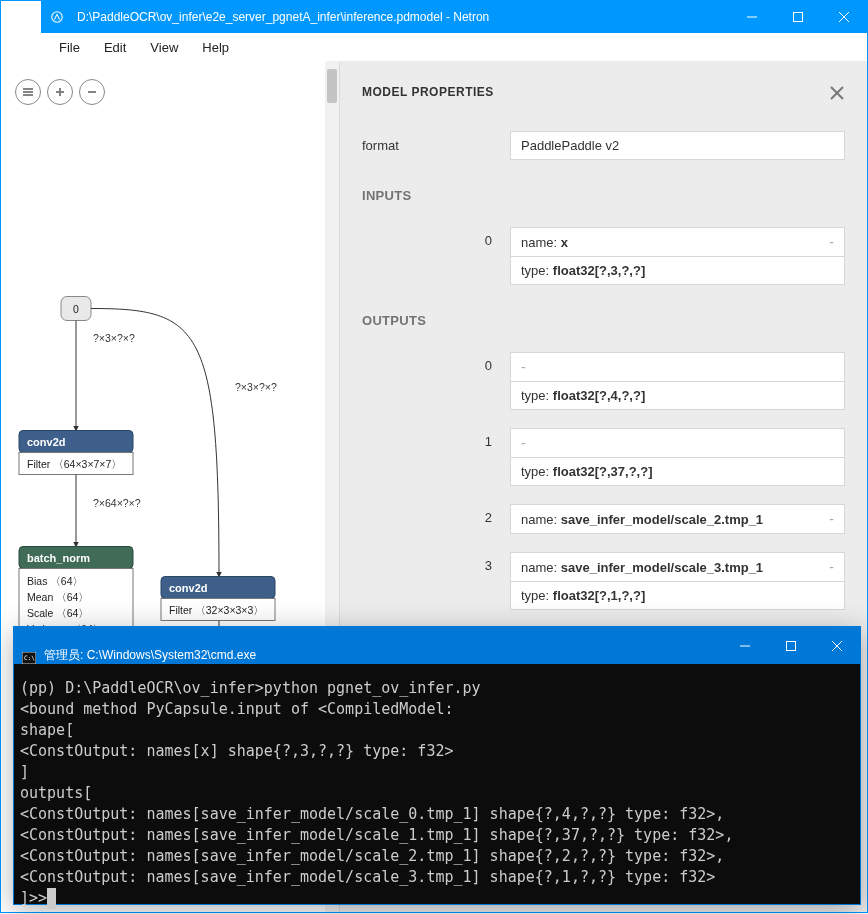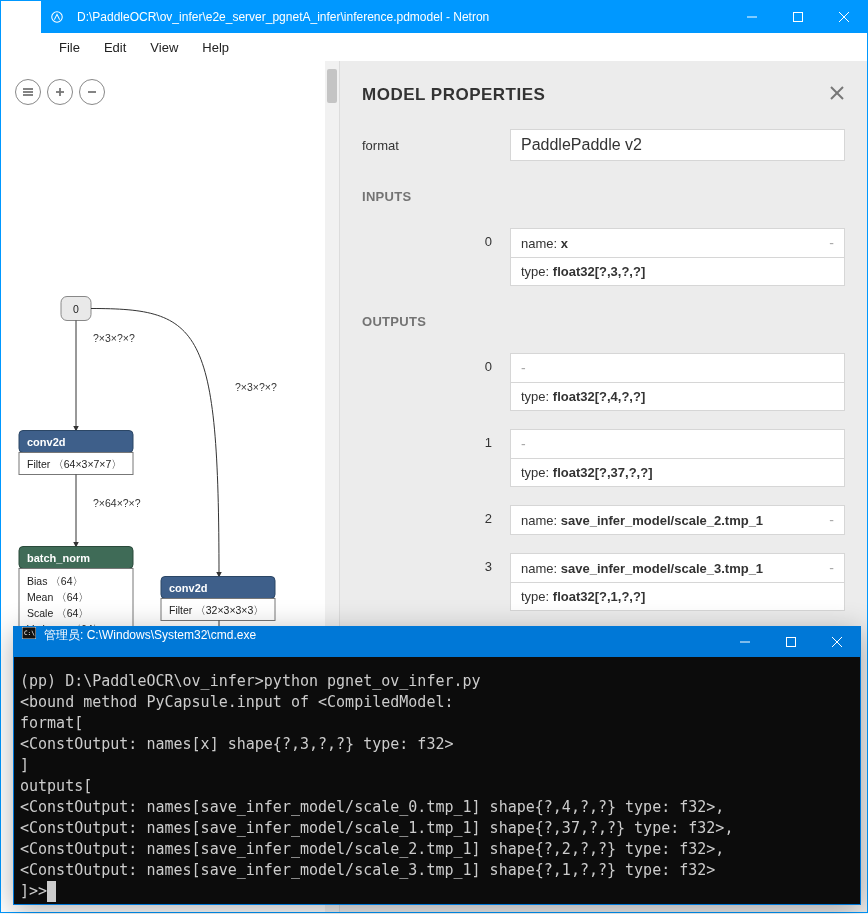--- a/index.html
+++ b/index.html
@@ -35,36 +35,36 @@
 .edge-label { font-size: 10.5px; fill: #333; }
 .edge { stroke: #333; stroke-width: 1; fill: none; }
 .arrow { fill: #333; }
 
 .scroll-track-v { position: absolute; right: 0; top: 0; width: 14px; height: 100%; background: #f1f1f1; }
 .scroll-thumb-v { position: absolute; left: 2px; width: 10px; background: #c4c4c4; border-radius: 2px; }
 
 .props-pane { flex: 1; background: #ececec; padding: 24px 22px; border-left: 1px solid #dcdcdc; position: relative; overflow: hidden; }
 .props-close { position: absolute; top: 24px; right: 22px; cursor: pointer; color: #777; }
 .props-close svg { width: 16px; height: 16px; stroke: #777; stroke-width: 2; fill: none; }
-.props-title { font-weight: 700; font-size: 17px; letter-spacing: 0.5px; color: #333; margin-bottom: 24px; }
+.props-title { font-weight: 700; font-size: 12px; letter-spacing: 0.5px; color: #333; margin-bottom: 32px; }
 .prop-row { display: flex; align-items: center; margin-bottom: 8px; }
 .prop-label { width: 148px; text-align: left; padding-right: 18px; font-size: 13px; color: #333; }
-.prop-value-box { flex: 1; background: #fff; border: 1px solid #d6d6d6; padding: 6px 10px; font-size: 16px; color: #333; }
+.prop-value-box { flex: 1; background: #fff; border: 1px solid #d6d6d6; padding: 6px 10px; font-size: 13px; color: #333; }
 .section-title { font-weight: 700; font-size: 13px; letter-spacing: 0.3px; color: #737373; margin: 28px 0 24px 0; }
 .io-block { display: flex; margin-bottom: 18px; }
 .io-index { width: 148px; text-align: right; padding-right: 18px; font-size: 13px; color: #333; padding-top: 6px; }
 .io-fields { flex: 1; }
 .io-field { background: #fff; border: 1px solid #d6d6d6; padding: 6px 10px; font-size: 13px; color: #333; display: flex; justify-content: space-between; align-items: center; }
 .io-field + .io-field { border-top: none; }
 .io-field .bold { font-weight: 700; }
 .io-field .dash { color: #aaa; font-size: 14px; }
 
 
 .cmd-window { position: absolute; top: 626px; left: 13px; width: 848px; height: 279px; border: 1px solid #0078d7; background: #0c0c0c; box-shadow: 0 6px 28px rgba(0,0,0,0.3); }
-.cmd-titlebar { height: 30px; background: #0078d7; color: #fff; display: flex; align-items: flex-start; }
+.cmd-titlebar { height: 37px; background: #0078d7; color: #fff; display: flex; align-items: flex-end; }
 .cmd-titlebar .app-icon { width: 30px; display: flex; align-items: center; justify-content: center; font-size: 12px; }
 .cmd-titlebar .title-text { flex: 1; font-size: 12px; }
 .cmd-titlebar .win-btns { display: flex; height: 100%; }
 .cmd-titlebar .win-btn { width: 46px; display: flex; align-items: center; justify-content: center; cursor: pointer; }
 .cmd-titlebar .win-btn svg { width: 10px; height: 10px; stroke: #fff; stroke-width: 1; fill: none; }
 .cmd-body { padding: 14px 6px 6px 6px; font-family: "NSimSun","SimSun","Consolas",monospace; font-size: 15px; line-height: 21px; color: #ccc; white-space: pre; overflow: hidden; height: calc(100% - 30px); }
 .cmd-body .caret { background: #ccc; color: #0c0c0c; display: inline-block; width: 9px; }
 </style>
 </head>
 <body>
@@ -289,21 +289,21 @@
       <div class="win-btn">
           <svg viewBox="0 0 10 10">
             <line x1="0" y1="0" x2="10" y2="10"></line>
             <line x1="10" y1="0" x2="0" y2="10"></line>
           </svg>
         </div>
     </div>
   </div>
   <div class="cmd-body"><span>(pp) D:\PaddleOCR\ov_infer&gt;python pgnet_ov_infer.py</span>
 <span>&lt;bound method PyCapsule.input of &lt;CompiledModel:</span>
-<span>format[</span>
+<span>shape[</span>
 <span>&lt;ConstOutput: names[x] shape{?,3,?,?} type: f32&gt;</span>
 <span>]</span>
 <span>outputs[</span>
 <span>&lt;ConstOutput: names[save_infer_model/scale_0.tmp_1] shape{?,4,?,?} type: f32&gt;,</span>
 <span>&lt;ConstOutput: names[save_infer_model/scale_1.tmp_1] shape{?,37,?,?} type: f32&gt;,</span>
 <span>&lt;ConstOutput: names[save_infer_model/scale_2.tmp_1] shape{?,2,?,?} type: f32&gt;,</span>
 <span>&lt;ConstOutput: names[save_infer_model/scale_3.tmp_1] shape{?,1,?,?} type: f32&gt;</span>
 <span>]&gt;&gt;</span><span class="caret">&nbsp;</span></div>
 </div>
 

